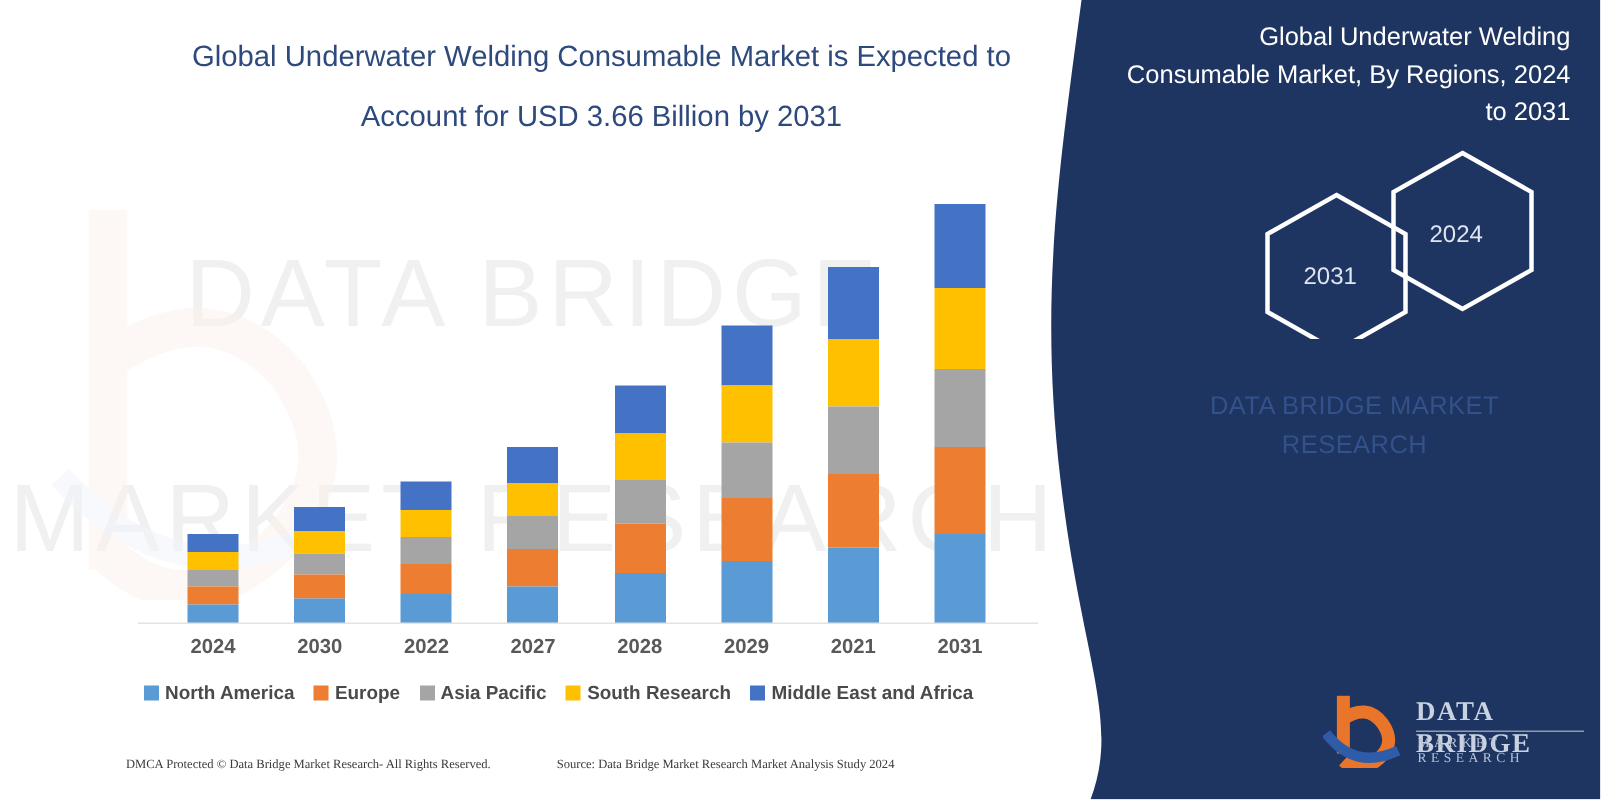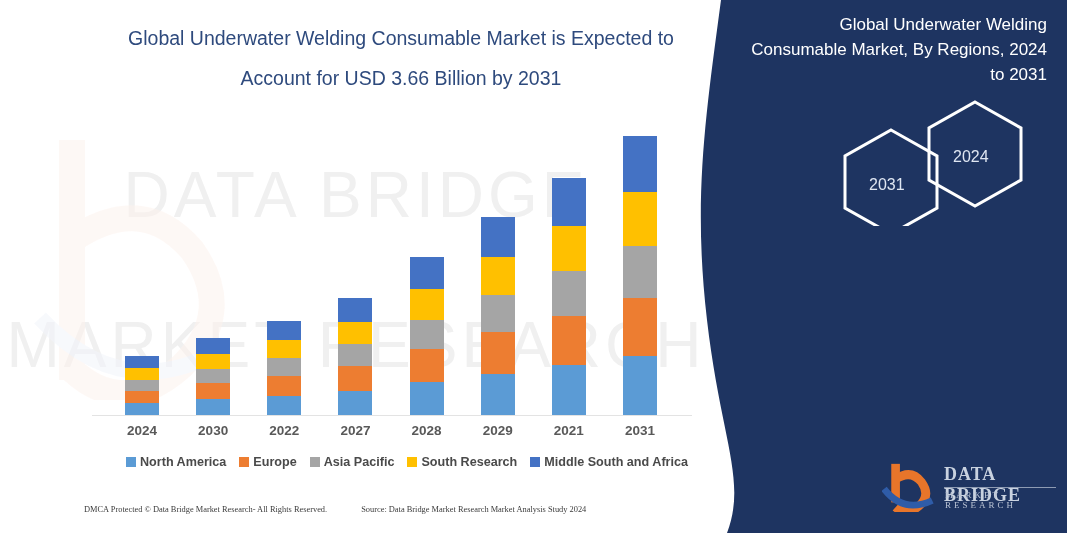--- a/index.html
+++ b/index.html
@@ -48,31 +48,31 @@
     position:absolute;left:96px;top:423px;width:590px;height:22px;
     display:flex;justify-content:space-between;padding:0 14px;
     box-sizing:border-box;
   }
   .xlab{
     width:64px;text-align:center;font-size:13.5px;font-weight:bold;
     color:#595959;
   }
 
   .legend{
-    position:absolute;left:112px;top:455px;width:590px;
-    display:flex;justify-content:center;align-items:center;gap:13px;
+    position:absolute;left:96px;top:455px;width:590px;
+    display:flex;justify-content:flex-start;align-items:center;gap:13px;
     flex-wrap:nowrap;
   }
   .lg-item{display:flex;align-items:center;gap:4px;}
   .lg-sw{width:10px;height:10px;display:inline-block;}
   .lg-tx{font-size:12.6px;font-weight:bold;color:#4a4a4a;white-space:nowrap;}
 
   .footer{
     position:absolute;left:84px;top:505px;width:600px;
-    display:flex;gap:34px;font-family:"Liberation Serif", serif;
+    display:flex;gap:44px;font-family:"Liberation Serif", serif;
     font-size:8.4px;color:#3b3b3b;white-space:nowrap;
   }
 
   
   .panel{position:absolute;right:0;top:0;width:380px;height:497px;}
   .panel svg{position:absolute;inset:0;}
   .panel-title{
     position:absolute;right:20px;top:12px;width:300px;text-align:right;
     color:#fff;font-size:17px;line-height:25px;font-weight:400;
   }
@@ -211,21 +211,21 @@
       <div class="lg-item">
         <span class="lg-sw" style="background: rgb(165, 165, 165);"></span>
         <span class="lg-tx">Asia Pacific</span>
       </div>
       <div class="lg-item">
         <span class="lg-sw" style="background: rgb(255, 192, 0);"></span>
         <span class="lg-tx">South Research</span>
       </div>
       <div class="lg-item">
         <span class="lg-sw" style="background: rgb(68, 114, 196);"></span>
-        <span class="lg-tx">Middle South and Africa</span>
+        <span class="lg-tx">Middle East and Africa</span>
       </div>
     </div>
 
   <div class="footer">
     <span>DMCA Protected © Data Bridge Market Research-  All Rights Reserved.</span>
     <span>Source: Data Bridge Market Research  Market Analysis Study 2024</span>
   </div>
 
   <div class="panel">
     <svg viewBox="0 0 380 533" preserveAspectRatio="none">
@@ -236,20 +236,24 @@
 
     <div class="hexwrap">
       <svg viewBox="0 0 260 130">
         <polygon points="168,6 214,32 214,84 168,110 122,84 122,32" fill="none" stroke="#ffffff" stroke-width="3"></polygon>
         <polygon points="84,34 130,60 130,112 84,138 38,112 38,60" fill="none" stroke="#ffffff" stroke-width="3"></polygon>
       </svg>
       <div class="hex-label" style="left:146px;top:52px;">2024</div>
       <div class="hex-label" style="left:62px;top:80px;">2031</div>
     </div>
 
+    <div class="brand-sub">
+      <span>DATA BRIDGE MARKET</span><br>
+      <span>RESEARCH</span>
+    </div>
 
     <div class="logo">
       <svg viewBox="0 0 60 54" width="58" height="52" style="position:absolute;left:0;top:2px;">
         <path d="M14 4 L14 44" stroke="#e8752a" stroke-width="9" fill="none"></path>
         <path d="M14 20 q16 -11 27 3 q10 14 -3 25 q-13 11 -24 1" stroke="#e8752a" stroke-width="9" fill="none"></path>
         <path d="M2 30 q20 26 50 12" stroke="#2f5ca8" stroke-width="7" fill="none"></path>
       </svg>
       <div class="logo-txt1">DATA BRIDGE</div>
       <div class="logo-rule"></div>
       <div class="logo-txt2">MARKET RESEARCH</div>

